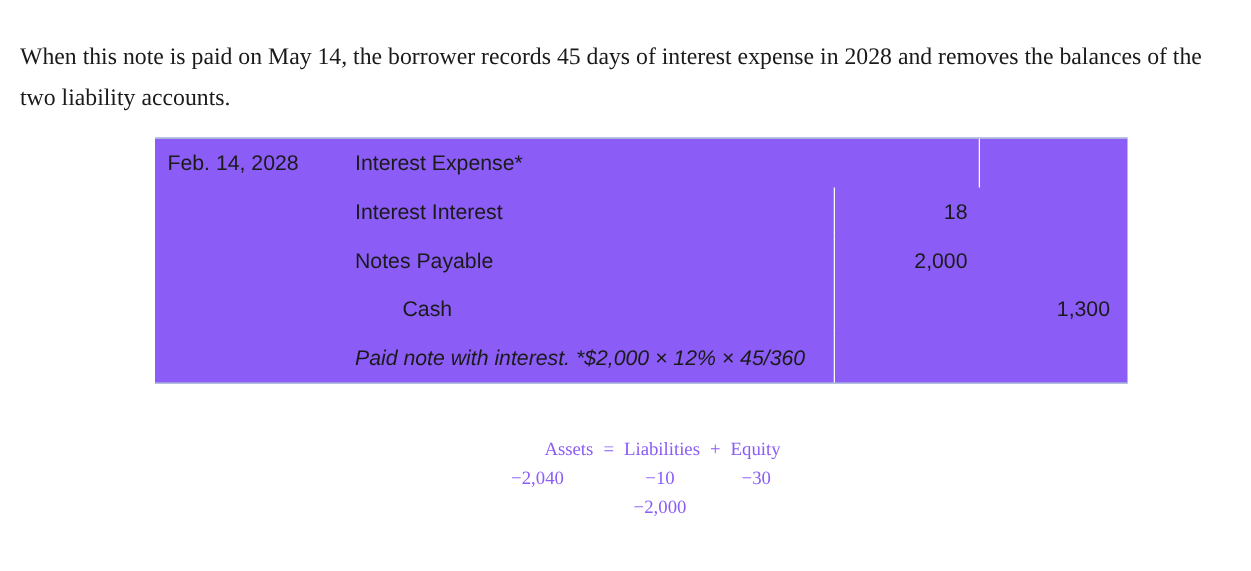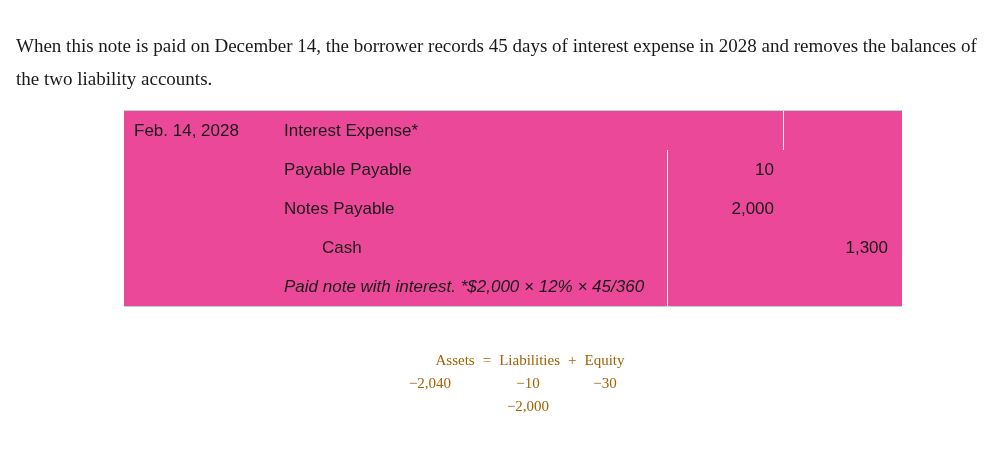--- a/index.html
+++ b/index.html
@@ -27,21 +27,21 @@
     font-family: "Liberation Serif", serif;
     font-size: 19px;
     line-height: 33px;
     color: #1a1a1a;
   }
   .journal {
     position: absolute;
     left: 124px;
     top: 110px;
     width: 778px;
-    background: #ec4899;
+    background: #8b5cf6;
     border-top: 1px solid #b8d4d4;
     border-bottom: 1px solid #b8d4d4;
     font-family: "Liberation Sans", sans-serif;
     box-sizing: border-box;
   }
   .jrow {
     display: flex;
     align-items: center;
     height: 39px;
   }
@@ -89,21 +89,21 @@
   .narr-row .jacct {
     border-right: 1px solid #ffffff;
   }
   .eq {
     position: absolute;
     left: 390px;
     top: 352px;
     width: 280px;
     font-family: "Liberation Serif", serif;
     font-size: 15px;
-    color: #a16207;
+    color: #8b5cf6;
   }
   .eq-head {
     display: flex;
     justify-content: center;
     gap: 8px;
     white-space: nowrap;
   }
   .eq-row {
     display: flex;
     margin-top: 6px;
@@ -112,34 +112,34 @@
   .eq-op { width: 16px; text-align: center; }
   .eq-c2 { width: 84px; text-align: center; }
   .eq-c3 { width: 70px; text-align: center; font-family: Liberation Serif, serif; }
   .eq-row2 { margin-top: 6px; }
 </style>
 </head>
 <body>
 
 <div class="page">
 
-  <p class="intro">When this note is paid on December 14, the borrower records 45 days of interest expense in 2028 and removes the balances of the two liability accounts.</p>
+  <p class="intro">When this note is paid on May 14, the borrower records 45 days of interest expense in 2028 and removes the balances of the two liability accounts.</p>
 
   <div class="journal">
 
     <div class="jrow">
       <div class="jdate">Feb. 14, 2028</div>
       <div class="jacct">Interest Expense*</div>
       <div class="jcr"></div>
     </div>
 
     <div class="jrow">
       <div class="jdate"></div>
-      <div class="jacct">Payable Payable</div>
-      <div class="jdr">10</div>
+      <div class="jacct">Interest Interest</div>
+      <div class="jdr">18</div>
       <div class="jcr"></div>
     </div>
 
     <div class="jrow">
       <div class="jdate"></div>
       <div class="jacct">Notes Payable</div>
       <div class="jdr">2,000</div>
       <div class="jcr"></div>
     </div>
 

